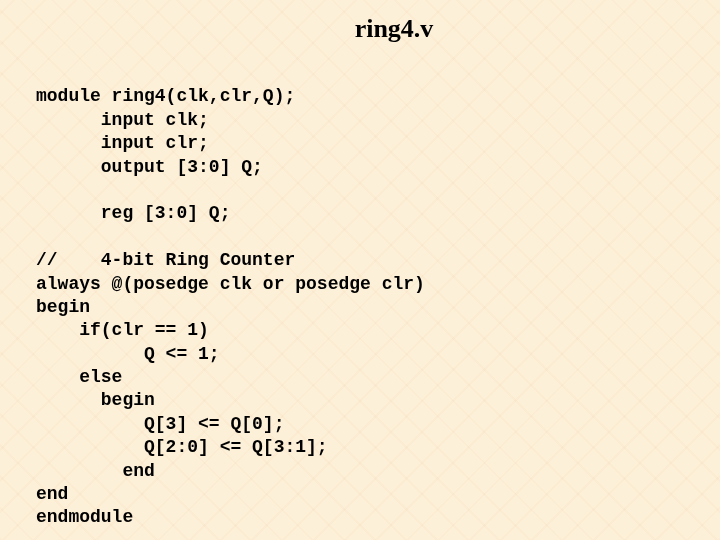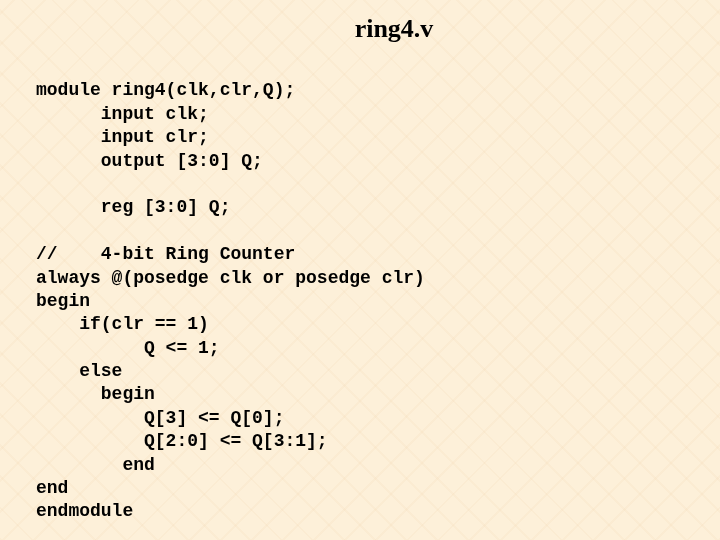--- a/index.html
+++ b/index.html
@@ -25,21 +25,21 @@
     text-align: center;
     font-family: "Times New Roman", Times, serif;
     font-weight: bold;
     font-size: 26px;
     padding-left: 68px;
     box-sizing: border-box;
   }
   .code {
     position: absolute;
     left: 36px;
-    top: 56px;
+    top: 62px;
     font-size: 18px;
     line-height: 1.3;
     white-space: pre;
     font-weight: bold;
   }
 </style>
 </head>
 <body>
 
 <div class="title">ring4.v</div>

